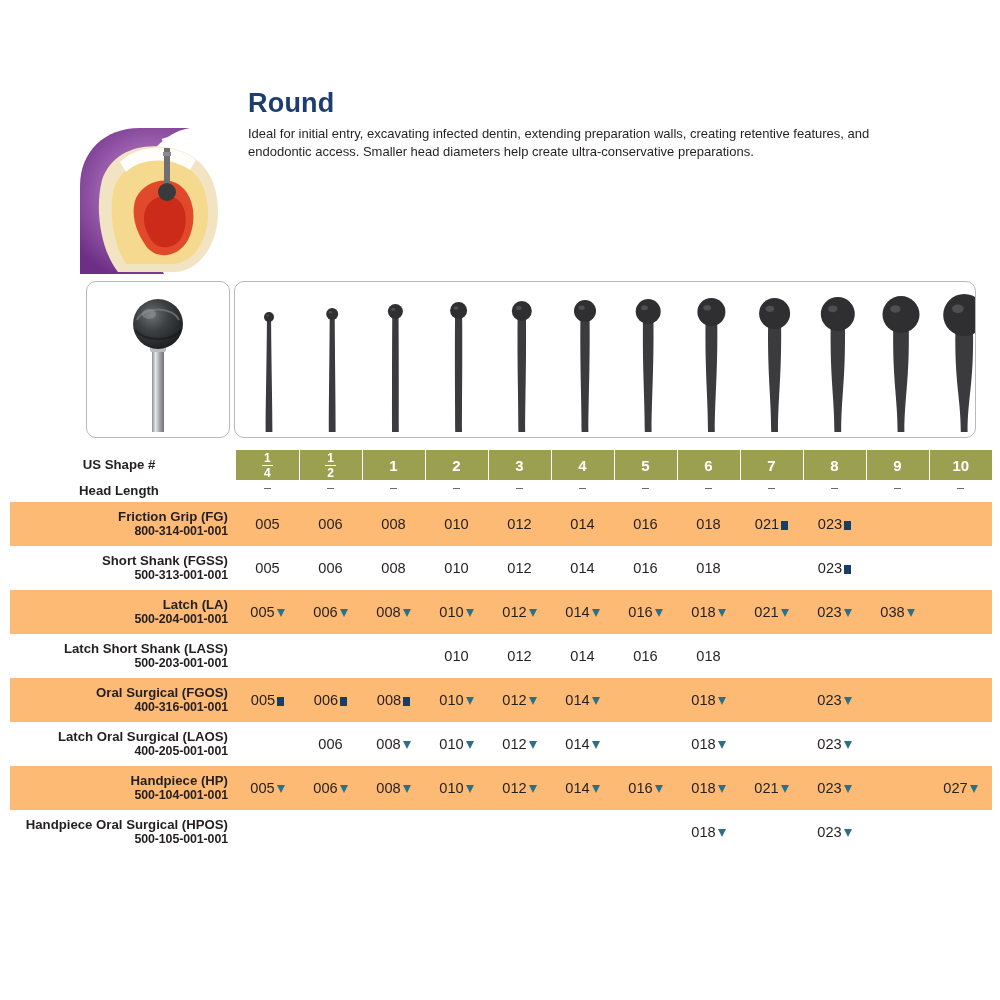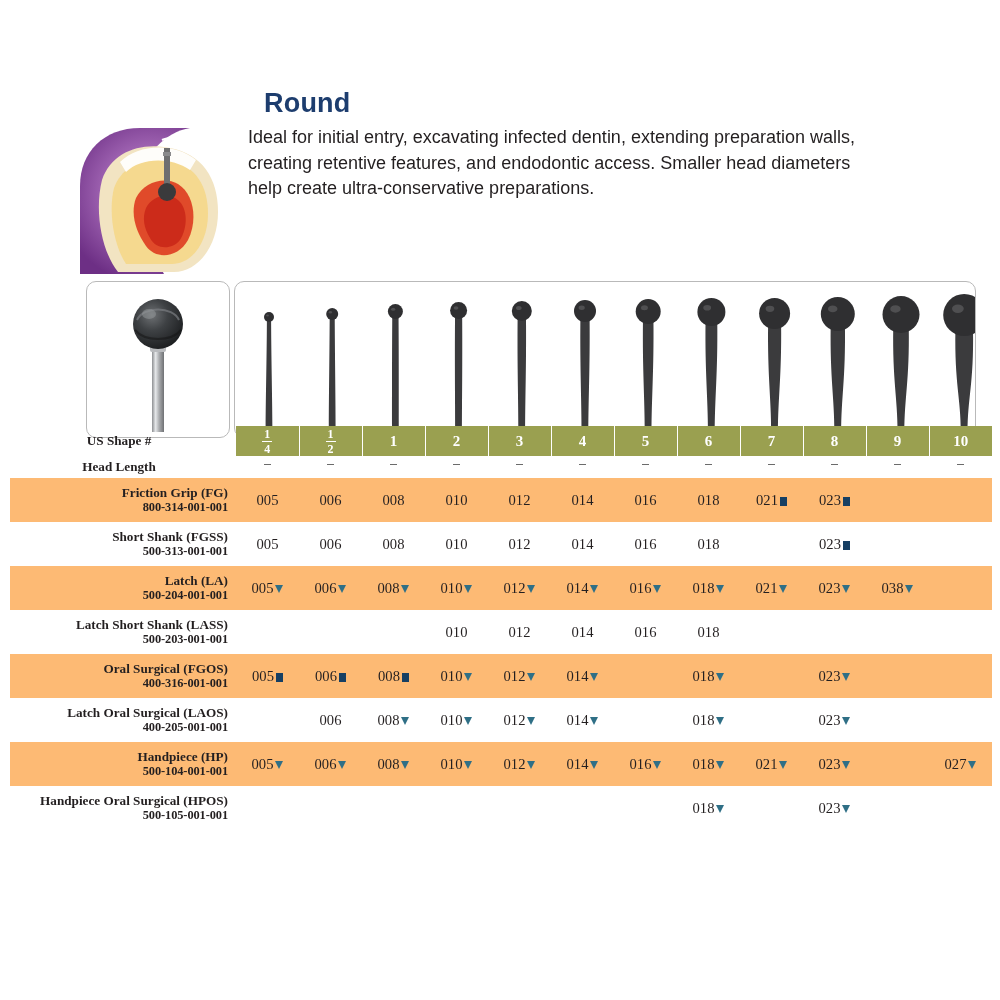--- a/index.html
+++ b/index.html
@@ -35,25 +35,25 @@
     position: absolute;
     left: 248px;
     top: 88px;
     width: 630px;
   }
   .title {
     font-size: 27px;
     font-weight: bold;
     color: #1d3d6e;
     letter-spacing: 0.2px;
-    margin: 0 0 6px 16px;
+    margin: 0 0 6px 0;
     font-family: "Liberation Sans", sans-serif;
   }
   .subtitle {
-    font-size: 18px;
+    font-size: 13px;
     line-height: 1.42;
     color: #231f20;
     margin: 0;
   }
 
   
   .sample-box {
     position: absolute;
     left: 86px;
     top: 281px;
@@ -74,23 +74,22 @@
     border: 1px solid #b9b9b9;
     border-radius: 10px;
     background: #fff;
     overflow: hidden;
   }
 
   
   .table-wrap {
     position: absolute;
     left: 0px;
-    top: 426px;
+    top: 450px;
     width: 980px;
-    font-family: Liberation Serif, serif;
   }
   table.grid {
     border-collapse: collapse;
     table-layout: fixed;
     width: 982px;
     margin-left: 10px;
   }
   table.grid td, table.grid th {
     padding: 0;
     margin: 0;

